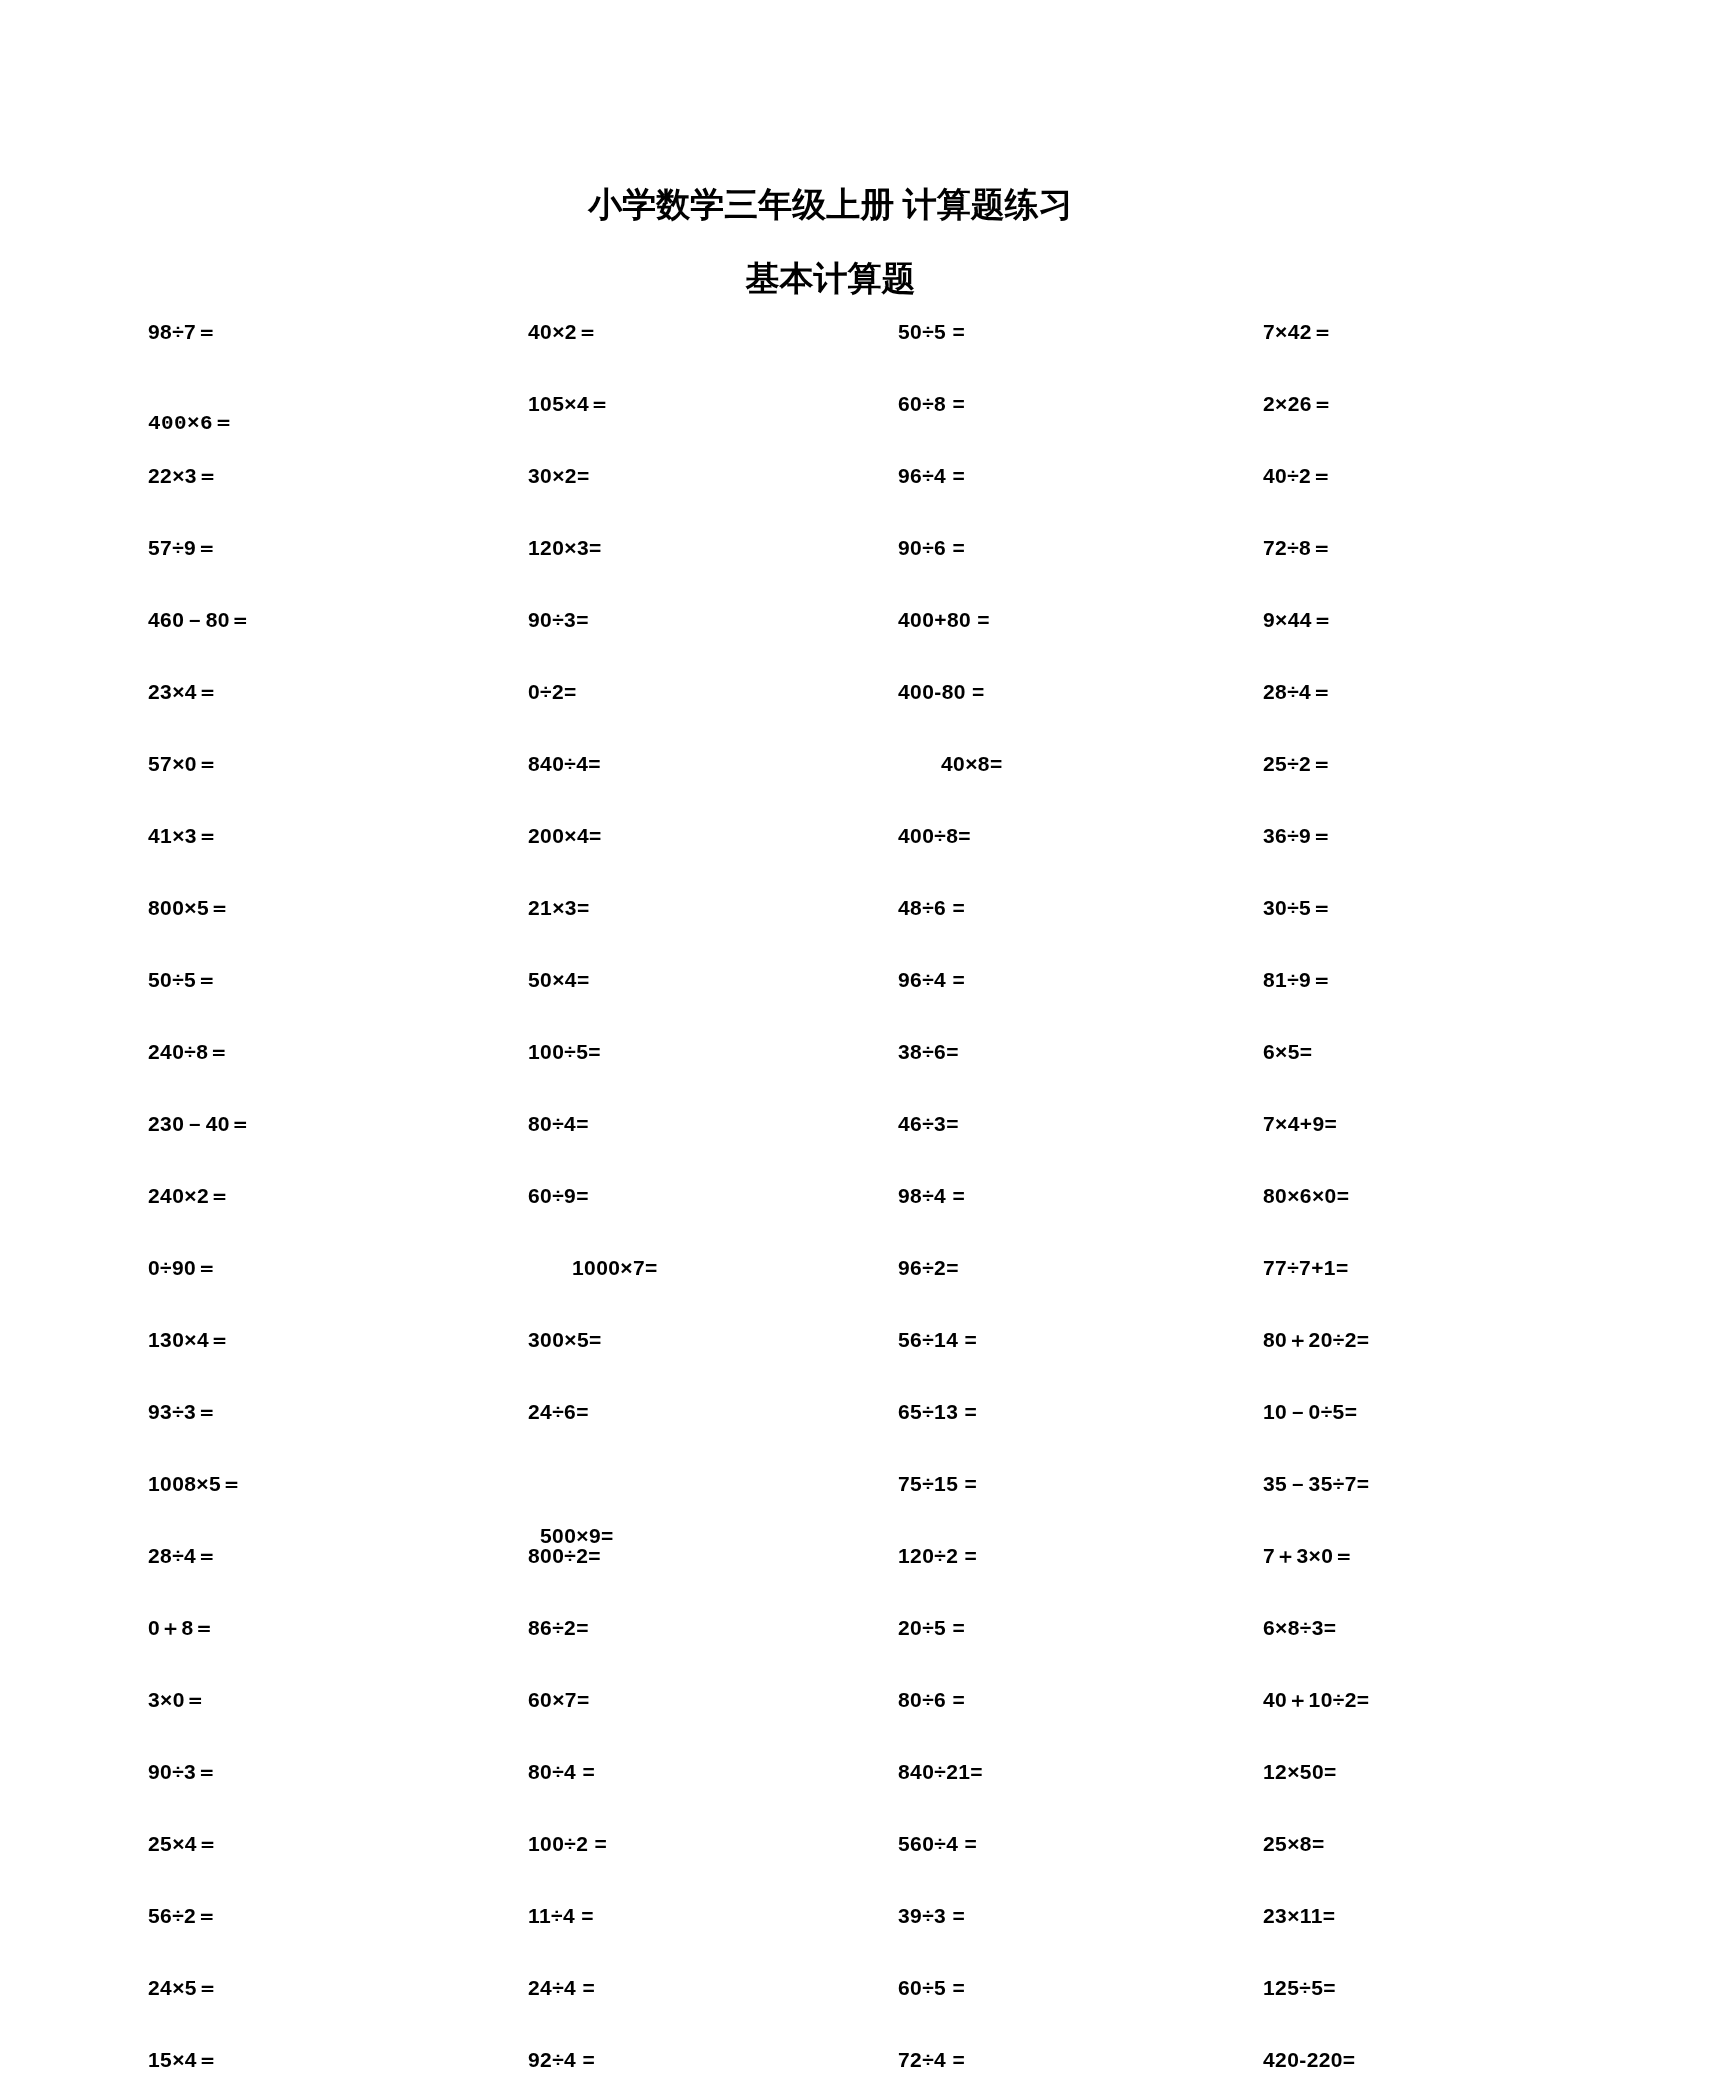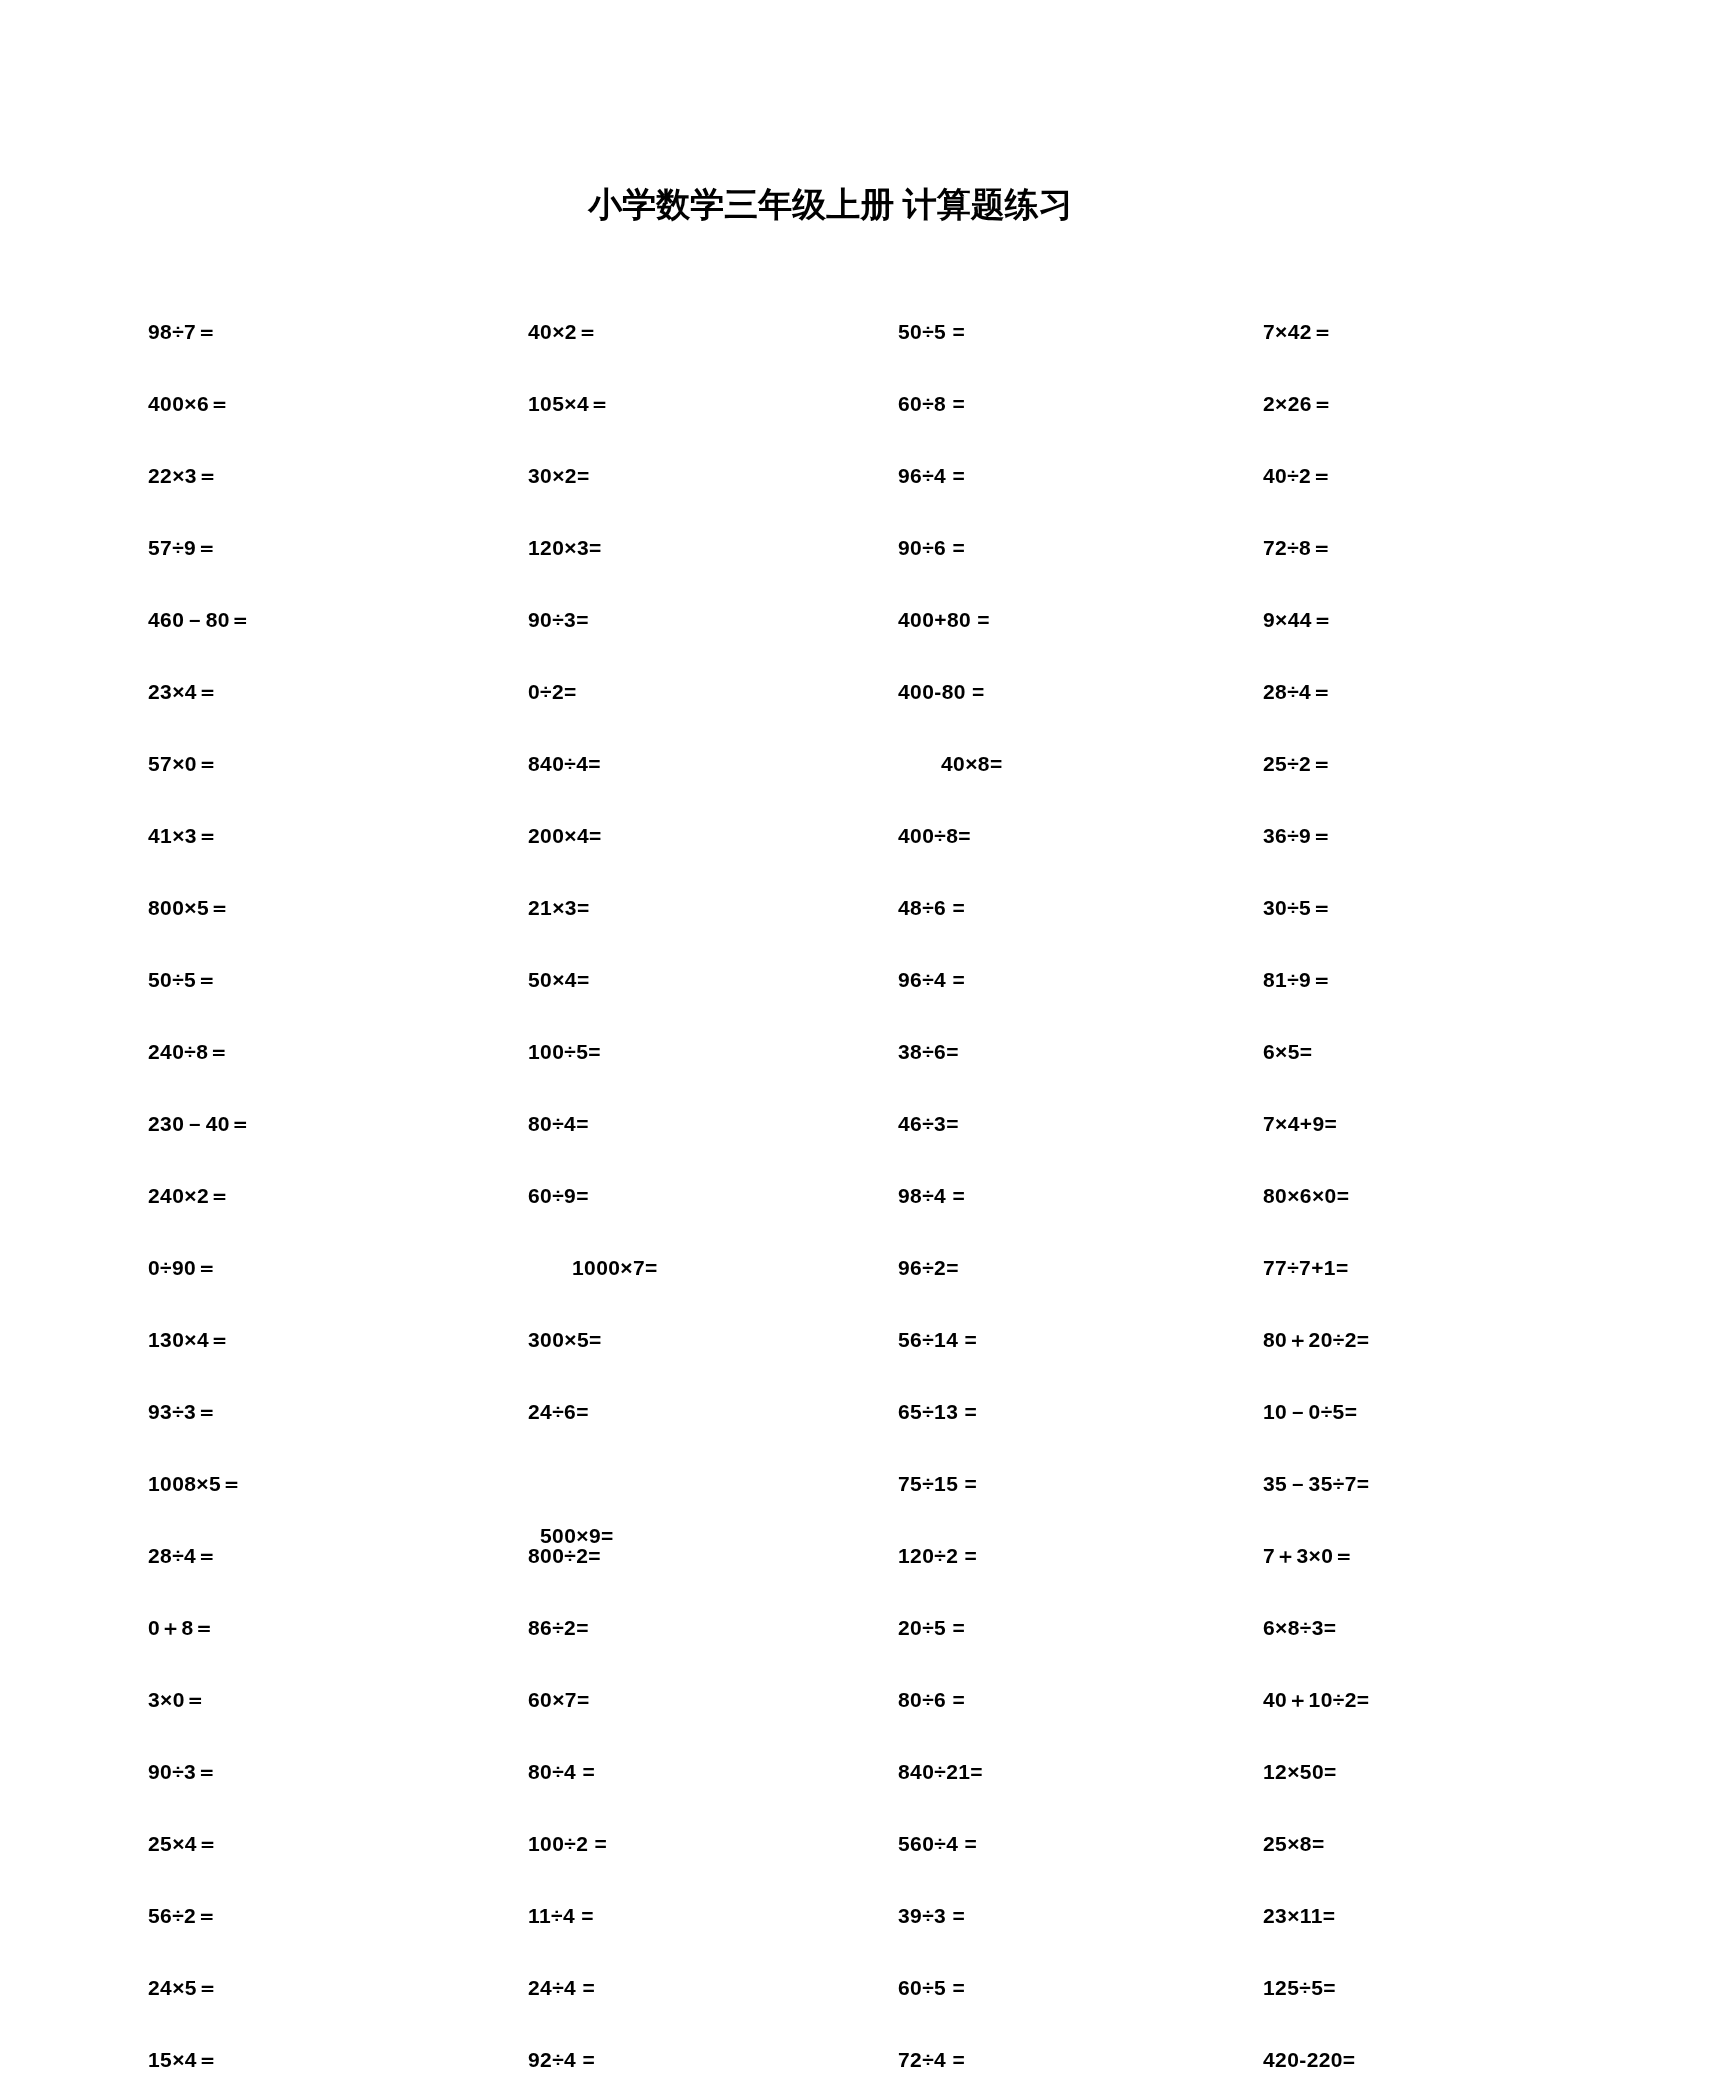--- a/index.html
+++ b/index.html
@@ -56,23 +56,24 @@
     color: #000000;
     white-space: pre;
     letter-spacing: 0.4px;
   }
 </style>
 </head>
 <body>
 
 <div class="page">
   <div class="doc-title">小学数学三年级上册 计算题练习</div>
+  <div class="doc-subtitle">基本计算题</div>
   <div class="problems-grid">
       <div class="problem" style="left: 148px; top: 320px;">98÷7＝</div>
-      <div class="problem" style="left: 148px; top: 392px;">400×6＝</div>
+      <div class="problem" style="left: 148px; top: 412px; font-family: Liberation Mono, monospace;">400×6＝</div>
       <div class="problem" style="left: 148px; top: 464px;">22×3＝</div>
       <div class="problem" style="left: 148px; top: 536px;">57÷9＝</div>
       <div class="problem" style="left: 148px; top: 608px;">460－80＝</div>
       <div class="problem" style="left: 148px; top: 680px;">23×4＝</div>
       <div class="problem" style="left: 148px; top: 752px;">57×0＝</div>
       <div class="problem" style="left: 148px; top: 824px;">41×3＝</div>
       <div class="problem" style="left: 148px; top: 896px;">800×5＝</div>
       <div class="problem" style="left: 148px; top: 968px;">50÷5＝</div>
       <div class="problem" style="left: 148px; top: 1040px;">240÷8＝</div>
       <div class="problem" style="left: 148px; top: 1112px;">230－40＝</div>

